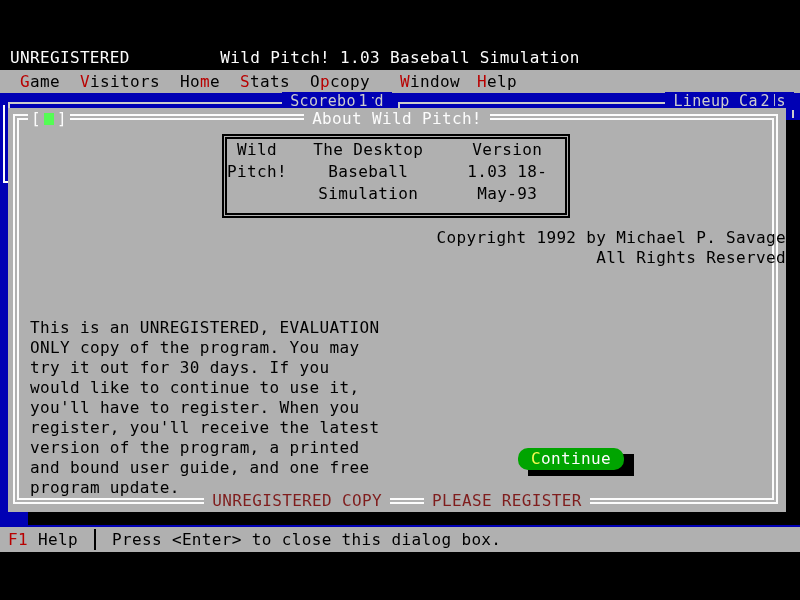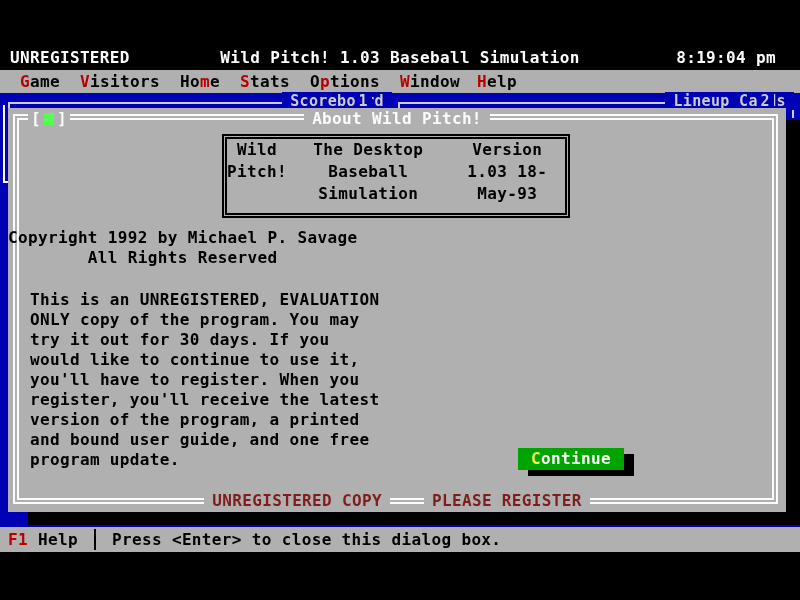--- a/index.html
+++ b/index.html
@@ -1,19 +1,19 @@
 <!DOCTYPE html>
 <html><head>
 <meta charset="utf-8">
 <style>
   * { margin:0; padding:0; box-sizing:border-box; }
   body { background:#000; }
   .screen {
     position:relative; width:800px; height:600px; background:#000;
-    font-family:"DejaVu Sans Mono", monospace; font-weight:bold;
+    font-family:"DejaVu Sans Mono", monospace; font-weight:normal;
     font-size:16px; letter-spacing:0.35px; overflow:hidden;
   }
   .titlebar { position:absolute; left:0; top:46px; width:800px; height:24px;
     background:#000; color:#fcfcfc; line-height:24px; }
   .titlebar .tleft  { position:absolute; left:10px; }
   .titlebar .tmid   { position:absolute; left:0; width:100%; text-align:center; }
   .titlebar .tright { position:absolute; right:24px; }
   .menubar { position:absolute; left:0; top:70px; width:800px; height:23px;
     background:#b0b0b0; color:#000; line-height:23px; }
   .menu-item { position:absolute; top:0; height:23px; cursor:default; }
@@ -34,55 +34,54 @@
   .dtitle { position:absolute; left:0; top:0; width:100%; text-align:center;
     height:22px; line-height:22px; color:#fcfcfc; }
   .dtitle span { background:#b0b0b0; padding:0 8px; }
   .closebox { position:absolute; left:20px; top:0; height:22px; line-height:22px;
     color:#fcfcfc; background:#b0b0b0; padding:0 3px; cursor:default; }
   .closebox .sq { display:inline-block; width:10px; height:12px; background:#54fc54;
     margin:0 3px; vertical-align:-1px; }
   .aboutbox { position:absolute; left:214px; top:26px; width:348px; height:84px;
     border:5px double #000; display:flex; 
     justify-content:center; text-align:center; color:#000; line-height:22px; }
-  .copyright { position:absolute; left:0; top:120px; width:100%; text-align:left;
+  .copyright { position:absolute; left:0; top:120px; width:100%; text-align:right;
     color:#000; line-height:20px; white-space:pre; }
   .bodytext { position:absolute; color:#000; line-height:20px; white-space:pre;
-    font-family:inherit; font-size:inherit; letter-spacing:inherit; }
+    font-family:inherit; font-size:inherit; letter-spacing:inherit;margin-top:28px; }
   .btn-shadow { position:absolute; left:520px; top:346px; width:106px; height:22px; background:#000; }
   .continue-btn { position:absolute; left:510px; top:340px; width:106px; height:22px;
-    background:#00a400; color:#fcfcfc; text-align:center; line-height:22px; cursor:default; }
+    background:#00a400; color:#fcfcfc; text-align:center; line-height:22px; cursor:default;border-radius:10px; }
   .continue-btn .hotkey { color:#f8fc50; }
   .dfooter { position:absolute; left:0; top:382px; width:100%; height:22px;
     display:flex; justify-content:center; gap:34px; line-height:22px; color:#7f1d1d; }
   .dfooter span { background:#b0b0b0; padding:0 8px; }
   .statusbar { position:absolute; left:0; top:527px; width:800px; height:25px;
     background:#b0b0b0; color:#000; line-height:25px; }
   .statusbar .f1 { position:absolute; left:8px;  color:#b80000; }
   .statusbar .f1lbl { position:absolute; left:38px; }
   .statusbar .sep { position:absolute; left:94px; top:2px; width:2px; height:21px; background:#000; }
   .statusbar .msg { position:absolute; left:112px; }
 </style>
 </head>
 <body>
 
 <div class="screen">
 
   <div class="titlebar">
     <span class="tleft">UNREGISTERED</span>
     <span class="tmid">Wild Pitch! 1.03 Baseball Simulation</span>
-    <span class="tright">8:19:04 pm</span>
   </div>
 
   <div class="menubar">
     <span class="menu-item" style="left:20px"><span></span><span class="hot">G</span><span>ame</span></span>
     <span class="menu-item" style="left:80px"><span></span><span class="hot">V</span><span>isitors</span></span>
     <span class="menu-item" style="left:180px"><span>Ho</span><span class="hot">m</span><span>e</span></span>
     <span class="menu-item" style="left:240px"><span></span><span class="hot">S</span><span>tats</span></span>
-    <span class="menu-item" style="left:310px"><span>O</span><span class="hot">p</span><span>tions</span></span>
+    <span class="menu-item" style="left:310px"><span>O</span><span class="hot">p</span><span>copy</span></span>
     <span class="menu-item" style="left:400px"><span></span><span class="hot">W</span><span>indow</span></span>
     <span class="menu-item" style="left:477px"><span></span><span class="hot">H</span><span>elp</span></span>
   </div>
 
   <div class="desktop">
     <div class="winbar" style="left:8px; width:384px;">
       <div class="wline"></div>
       <div class="wcorner-l"></div>
       <div class="wcorner-r"></div>
       <div class="wtitle"><span>Scoreboard</span></div>

